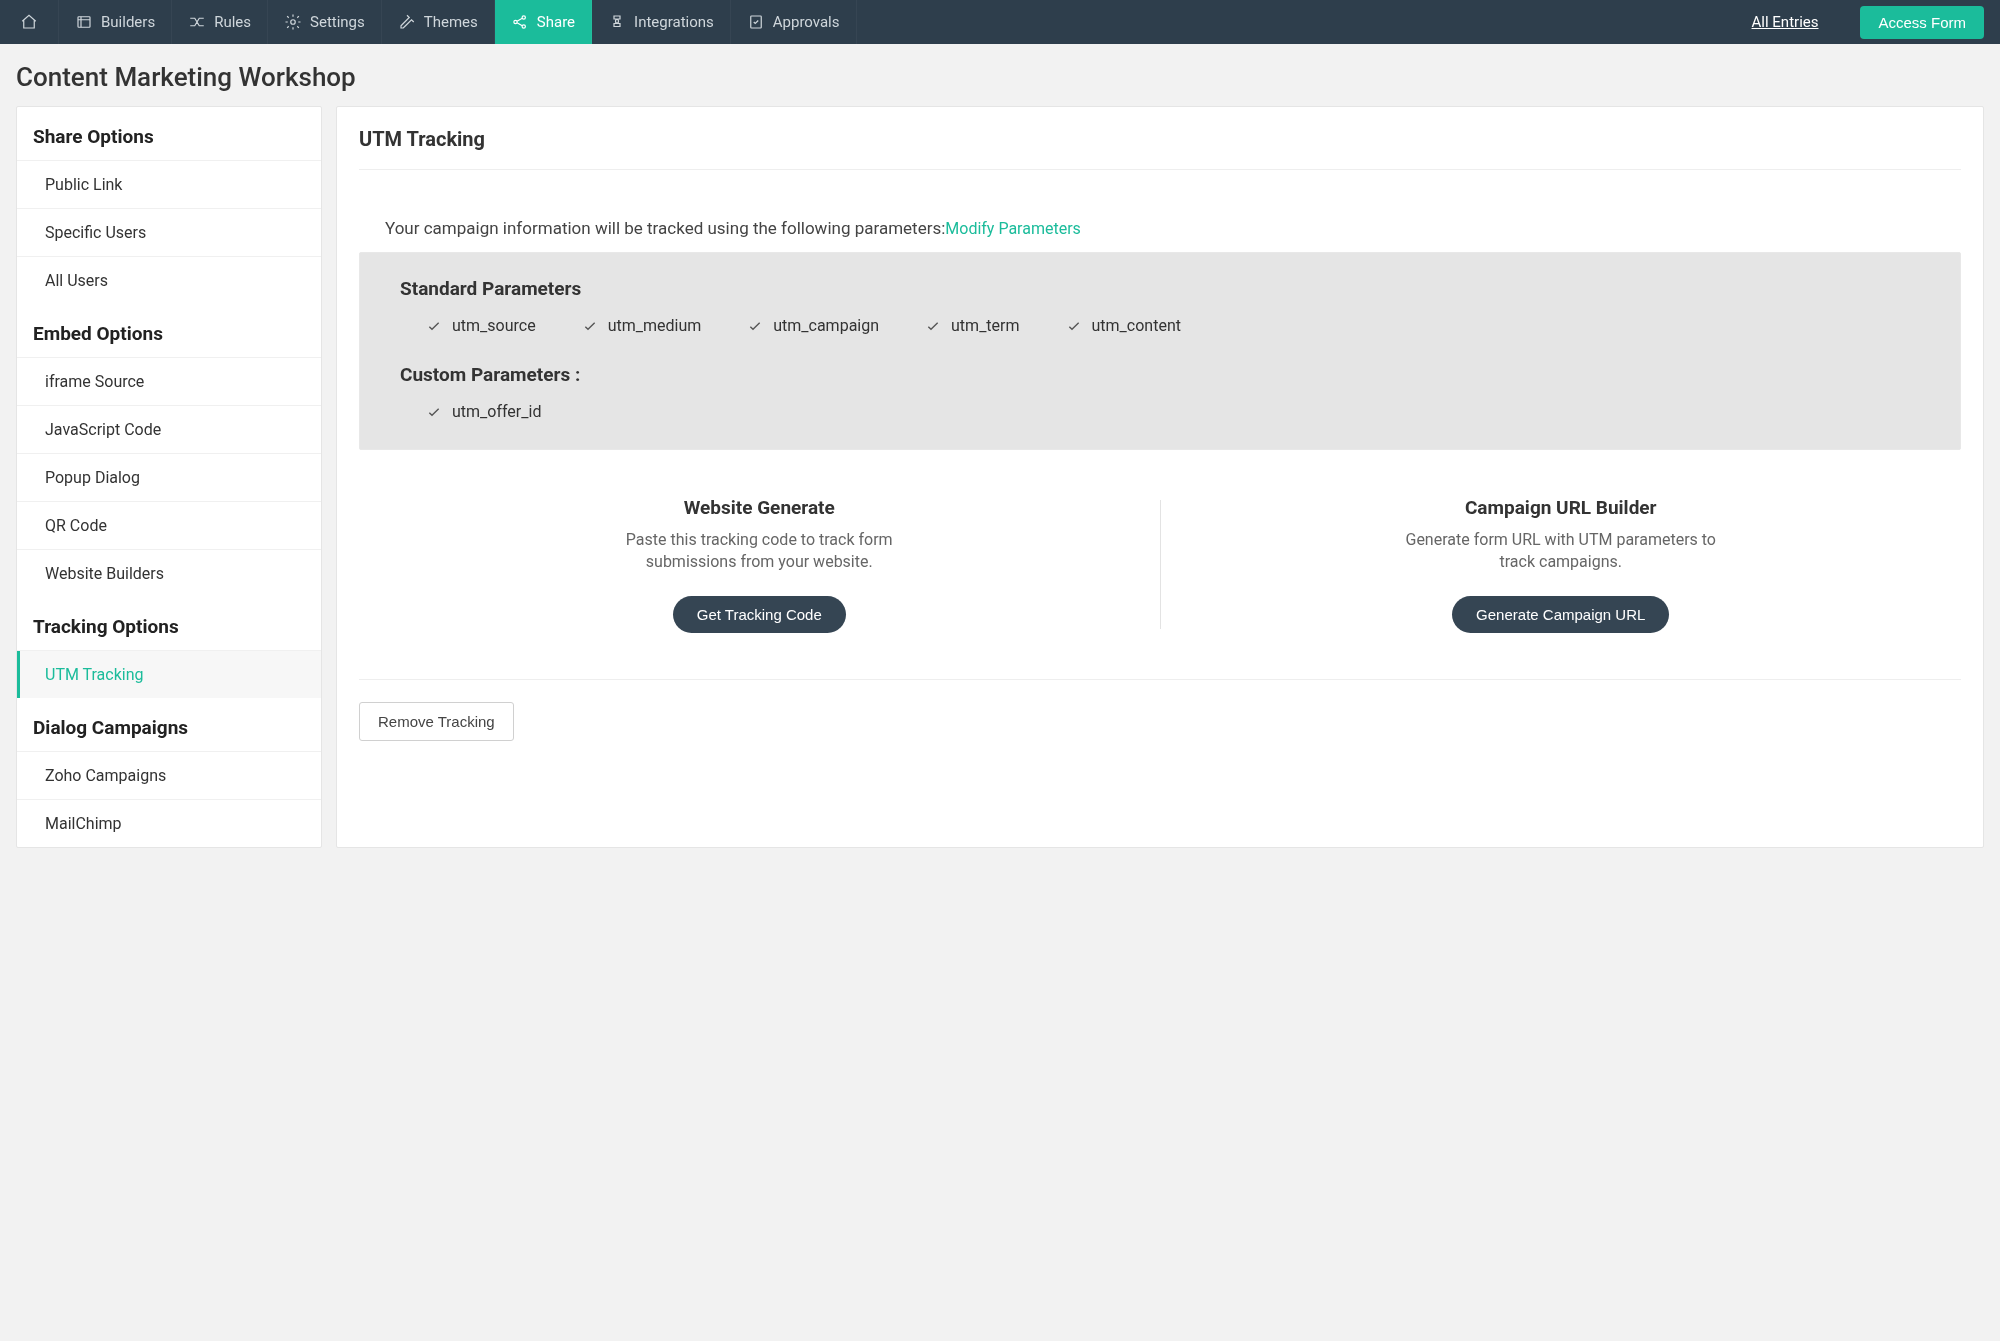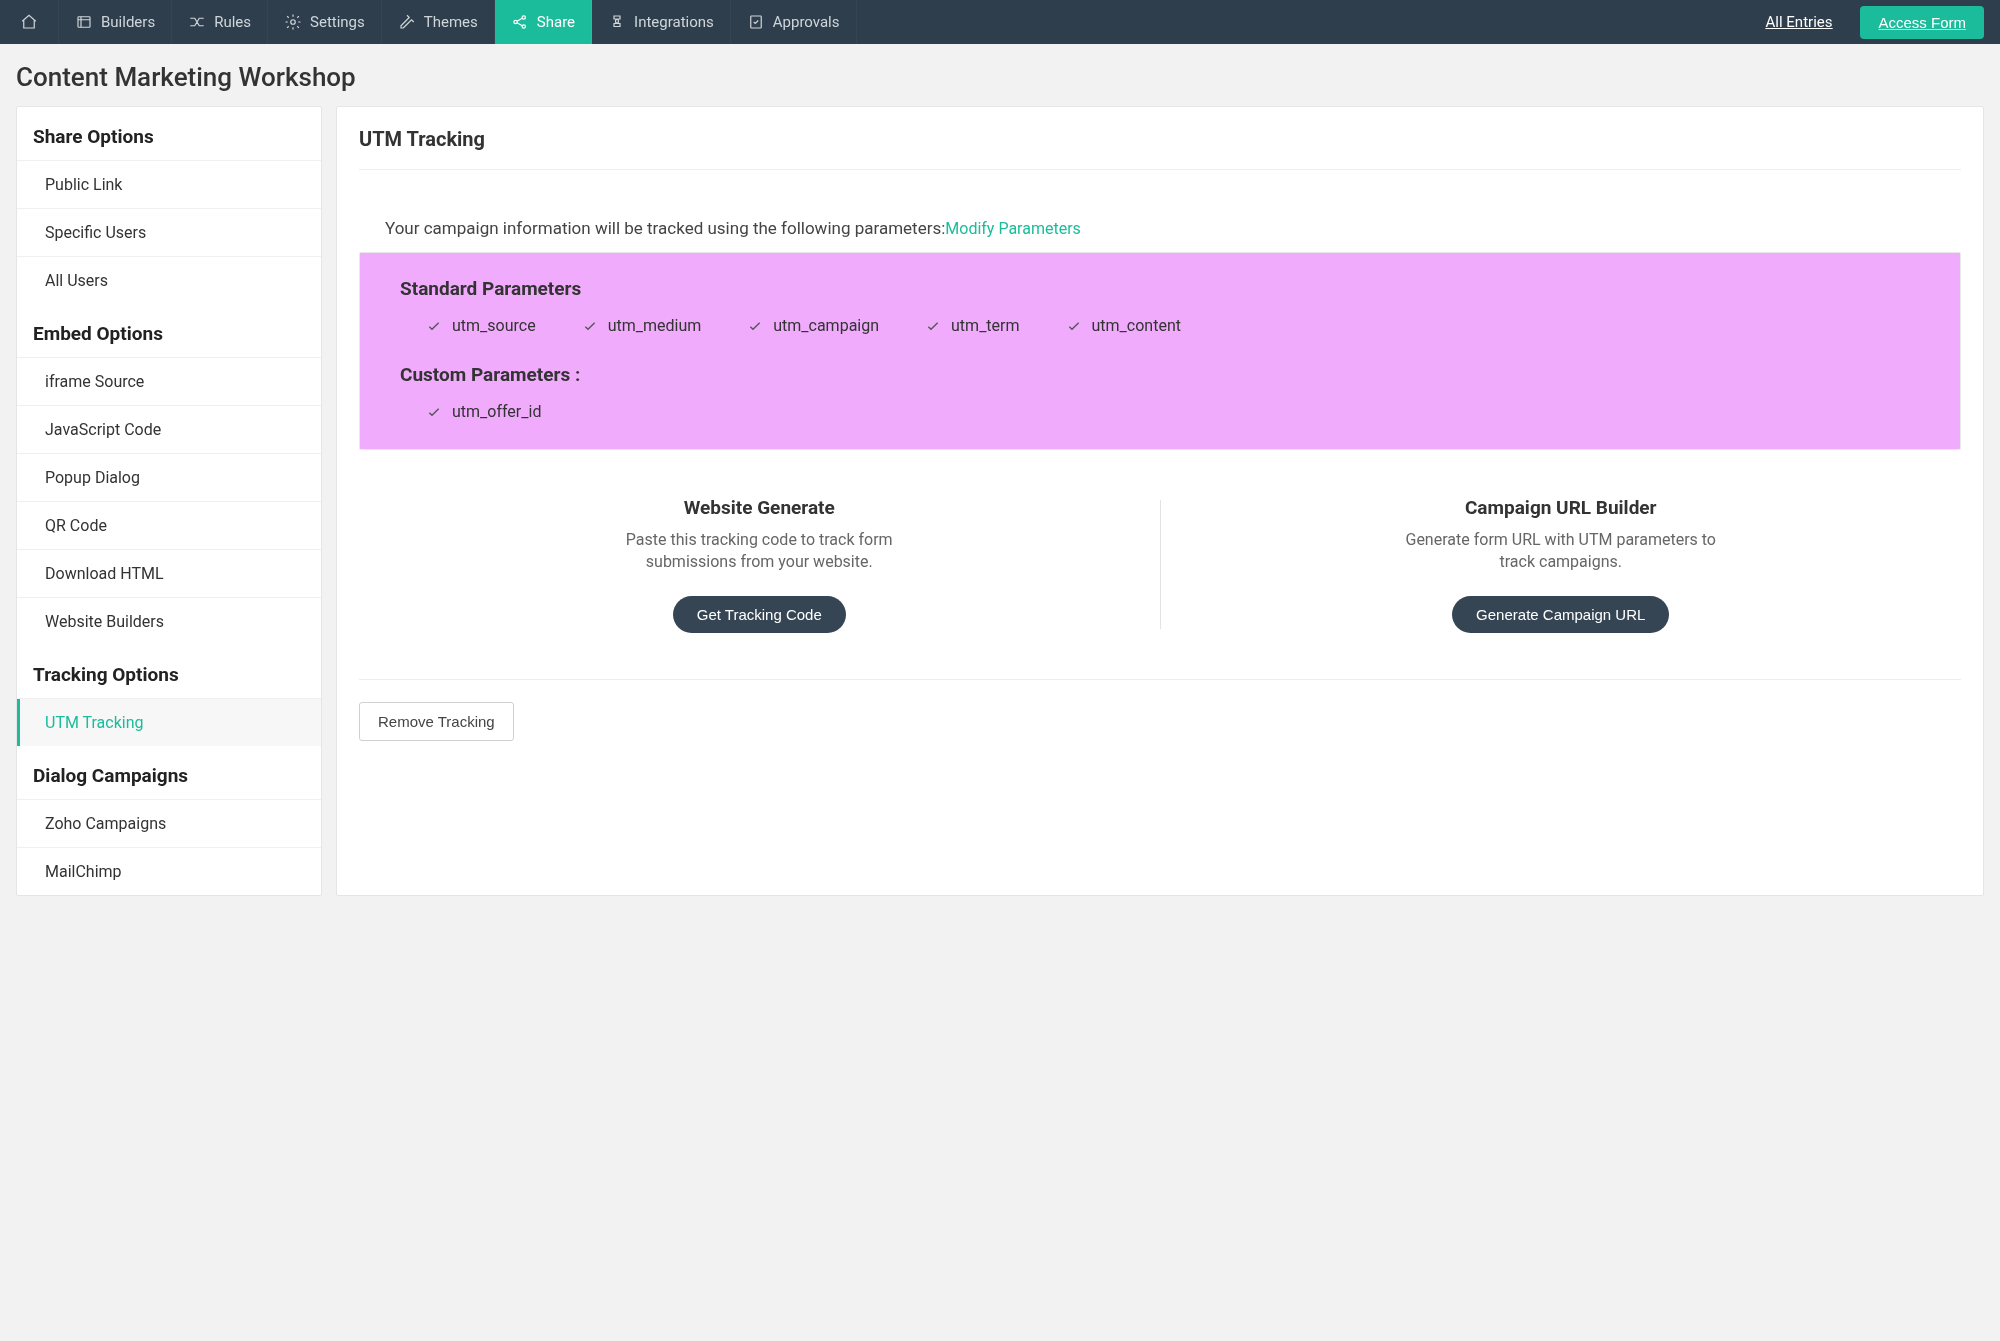--- a/index.html
+++ b/index.html
@@ -12,21 +12,21 @@
 
     
     .topnav {
       display: flex;
       align-items: stretch;
       background: #2e3e4c;
       color: #cfd6db;
       height: 44px;
     }
     .topnav .nav-left { display: flex; }
-    .topnav .nav-right { margin-left: auto; display: flex; align-items: center; padding-right: 16px; gap: 28px; text-decoration: underline; }
+    .topnav .nav-right { margin-left: auto; display: flex; align-items: center; padding-right: 16px; gap: 42px; }
     .nav-item {
       display: flex; align-items: center; gap: 8px;
       padding: 0 16px; cursor: pointer; font-size: 15px;
       border-right: 1px solid rgba(255,255,255,0.04);
     }
     .nav-item.home { padding: 0 20px; }
     .nav-item.active { background: #1bbc9b; color: #fff; }
     .nav-icon { display: inline-flex; }
     .nav-icon svg { width: 18px; height: 18px; stroke: currentColor; fill: none; stroke-width: 1.6; }
     .all-entries { color: #fff; text-decoration: underline; font-size: 15px; cursor: pointer; }
@@ -72,21 +72,21 @@
     .main-title {
       font-size: 20px; font-weight: 700; color: #333;
       padding: 20px 0 18px 0; border-bottom: 1px solid #eee;
     }
     .intro-row {
       display: flex; justify-content: flex-start; align-items: center;
       padding: 48px 0 14px 26px; font-size: 17px; color: #444;
     }
     .modify-link { color: #1bbc9b; cursor: pointer; font-size: 16px; }
     .params-box {
-      border: 1px solid #e8e8e8; background: #f0abfc; border-radius: 2px;
+      border: 1px solid #e8e8e8; background: #e5e5e5; border-radius: 2px;
       margin-left: 0; margin-right: 0; padding: 24px 40px 28px 40px;
     }
     .params-heading { font-size: 19px; font-weight: 700; color: #333; margin-bottom: 16px; }
     .params-list { display: flex; flex-wrap: wrap; gap: 34px 46px; padding-left: 26px; }
     .param-chip { display: flex; align-items: center; gap: 10px; font-size: 16px; color: #333; }
     .check { display: inline-flex; width: 16px; height: 16px; }
     .check svg { width: 16px; height: 16px; stroke: #555; fill: none; stroke-width: 2; }
     .params-heading.second { margin-top: 28px; }
 
     .two-col {
@@ -206,21 +206,20 @@
     <div class="side-heading">Share Options</div>
     <div class="side-item">Public Link</div>
     <div class="side-item">Specific Users</div>
     <div class="side-item">All Users</div>
 
     <div class="side-heading">Embed Options</div>
     <div class="side-item">iframe Source</div>
     <div class="side-item">JavaScript Code</div>
     <div class="side-item">Popup Dialog</div>
     <div class="side-item">QR Code</div>
-    <div class="side-item">Download HTML</div>
     <div class="side-item">Website Builders</div>
 
     <div class="side-heading">Tracking Options</div>
     <div class="side-item active">UTM Tracking</div>
 
     <div class="side-heading">Dialog Campaigns</div>
     <div class="side-item">Zoho Campaigns</div>
     <div class="side-item">MailChimp</div>
 
   </aside>

